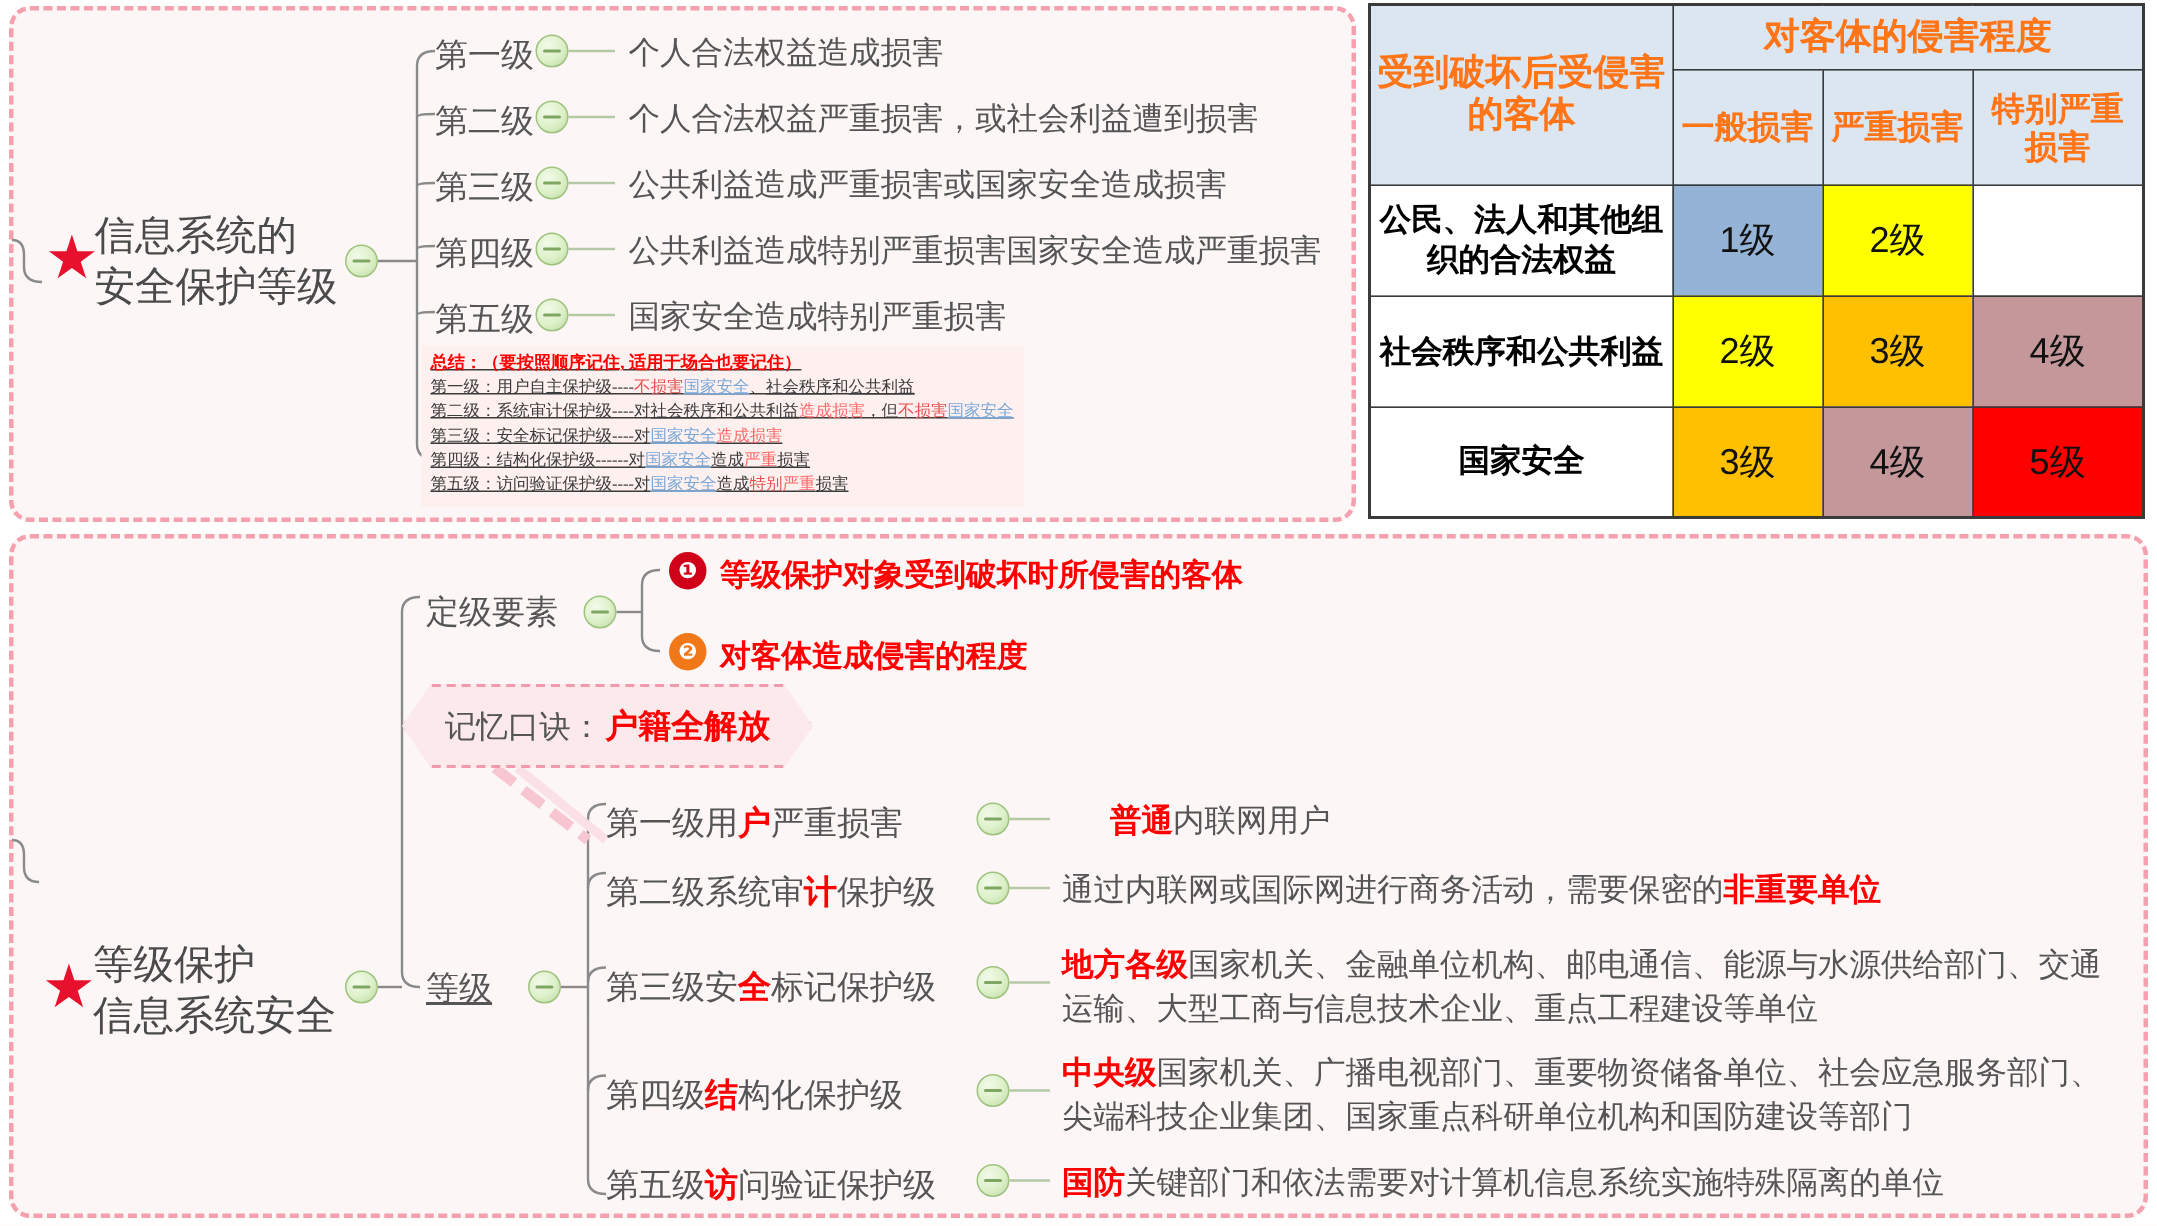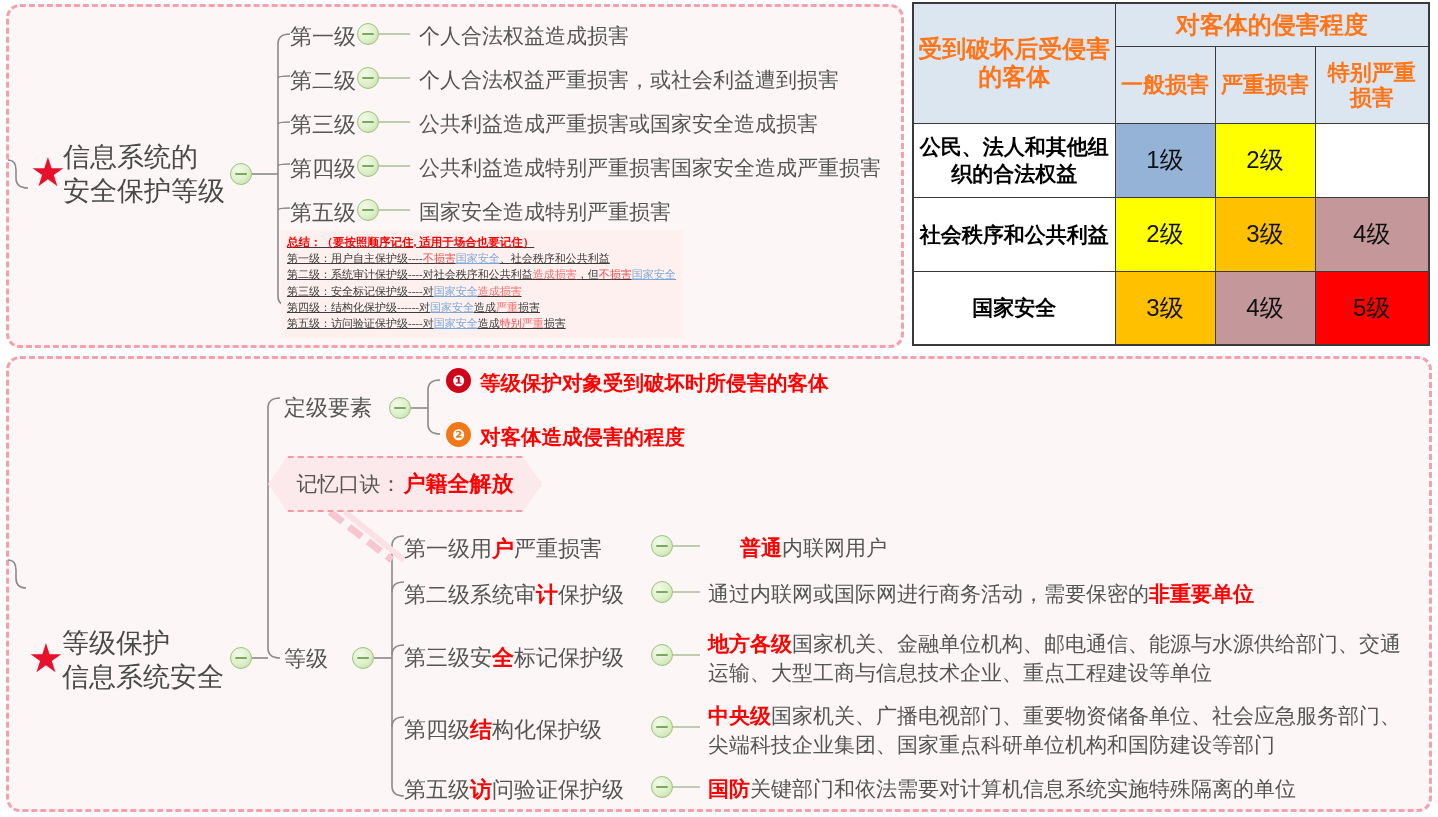--- a/index.html
+++ b/index.html
@@ -251,21 +251,21 @@
 <div class="star" style="left:28px;top:638px;font-size:40px;">★</div>
 <div class="root-label" style="left:62px;top:626px;">
   <div>等级保护</div>
   <div>信息系统安全</div>
 </div>
 <div class="node" style="left:230px;top:647px;"></div>
 
 <div class="branch-label" style="left:284px;top:394px;">定级要素</div>
 <div class="node" style="left:389px;top:397px;"></div>
 
-<div class="branch-label" style="left:284px;top:645px;">等级</div>
+<div class="branch-label" style="left:284px;top:645px;text-decoration:underline;">等级</div>
 <div class="node" style="left:352px;top:647px;"></div>
 
 <div class="bullet b1" style="left:446px;top:368px;">❶</div>
 <div class="bullet-text" style="left:480px;top:369px;">等级保护对象受到破坏时所侵害的客体</div>
 <div class="bullet b2" style="left:446px;top:422px;">❷</div>
 <div class="bullet-text" style="left:480px;top:423px;">对客体造成侵害的程度</div>
 
 <div id="mnemonic">
   <div class="shape"></div>
   <div class="txt">

